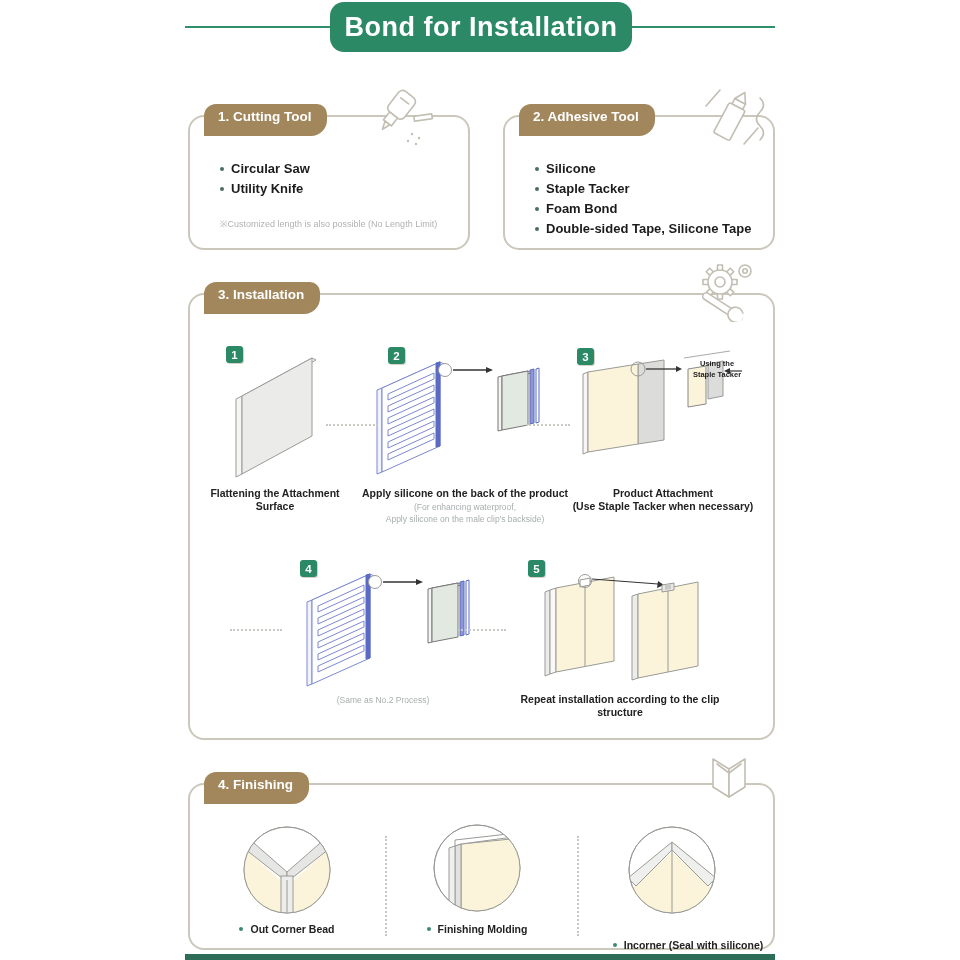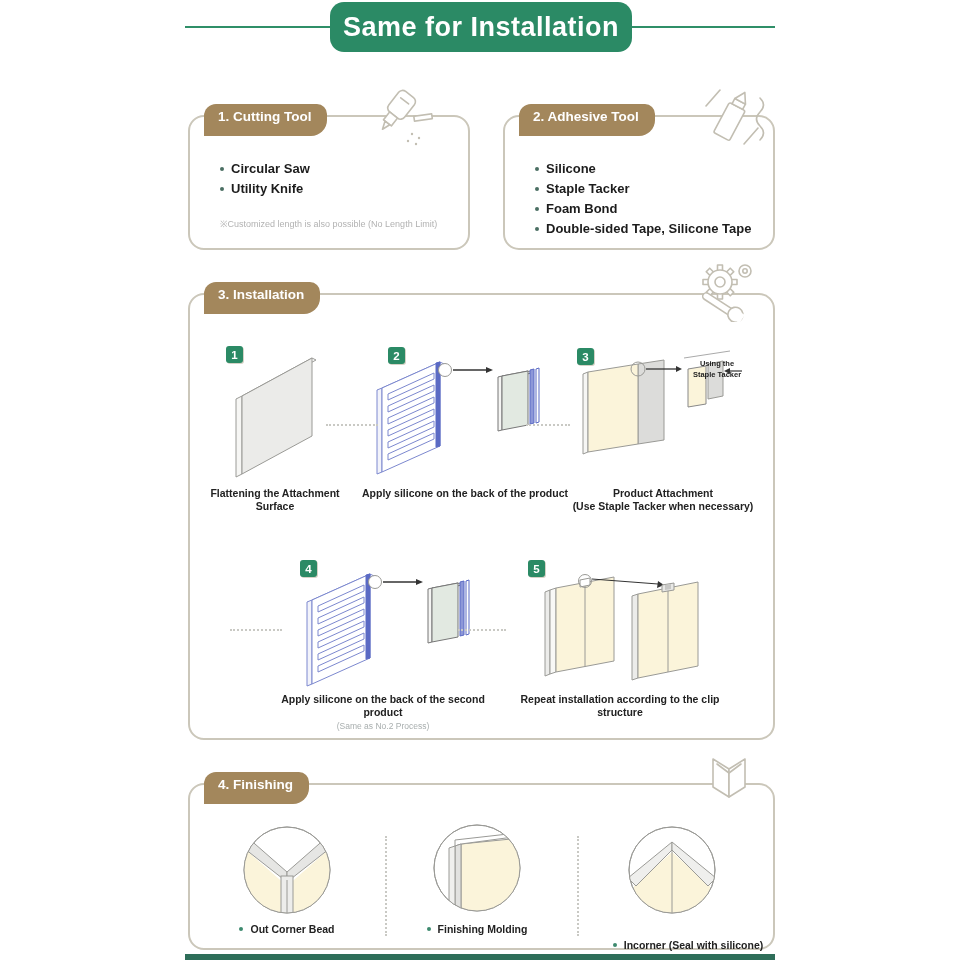--- a/index.html
+++ b/index.html
@@ -49,21 +49,21 @@
 
   .bottom-bar { left:185px; top:954px; width:590px; height:6px; background:#2e6e59; }
 
   svg { display:block; }
   .sketch { stroke:#c2beb2; fill:#fff; stroke-width:1.6; stroke-linejoin:round; stroke-linecap:round; }
 </style>
 </head>
 <body>
 
 <div class="abs title-line"></div>
-<div class="abs title-box">Same for Installation</div>
+<div class="abs title-box">Bond for Installation</div>
 
 <div class="abs panel p1">
   <div class="sec-label">1. Cutting Tool</div>
   <div class="list">
     <div class="item-row">
       <span class="dot"></span>
       <span class="item-label">Circular Saw</span>
     </div>
     <div class="item-row">
       <span class="dot"></span>
@@ -256,29 +256,32 @@
 
 <div class="abs dot-h" style="left:326px; top:424px; width:52px;"></div>
 <div class="abs dot-h" style="left:526px; top:424px; width:44px;"></div>
 <div class="abs dot-h" style="left:230px; top:629px; width:52px;"></div>
 <div class="abs dot-h" style="left:458px; top:629px; width:48px;"></div>
 
 <div class="abs cap" style="left:195px; top:487px; width:160px;">Flattening the Attachment Surface</div>
 
 <div class="abs" style="left:362px; top:487px; width:206px;">
   <div class="cap">Apply silicone on the back of the product</div>
+  <div class="sub">
+    <div>(For enhancing waterproof,</div>
+    <div>Apply silicone on the male clip's backside)</div>
+  </div>
 </div>
 
 <div class="abs" style="left:563px; top:487px; width:200px;">
   <div class="cap">Product Attachment</div>
   <div class="sub-dark">(Use Staple Tacker when necessary)</div>
 </div>
 
 <div class="abs" style="left:277px; top:693px; width:212px;">
-  <div class="cap">Apply silicone on the back of the second product</div>
   <div class="sub">(Same as No.2 Process)</div>
 </div>
 
 <div class="abs cap" style="left:500px; top:693px; width:240px;">Repeat installation according to the clip structure</div>
 
 <div class="abs panel p4">
   <div class="sec-label">4. Finishing</div>
 </div>
 
 <div class="abs" style="left:703px; top:753px; z-index:3;">

